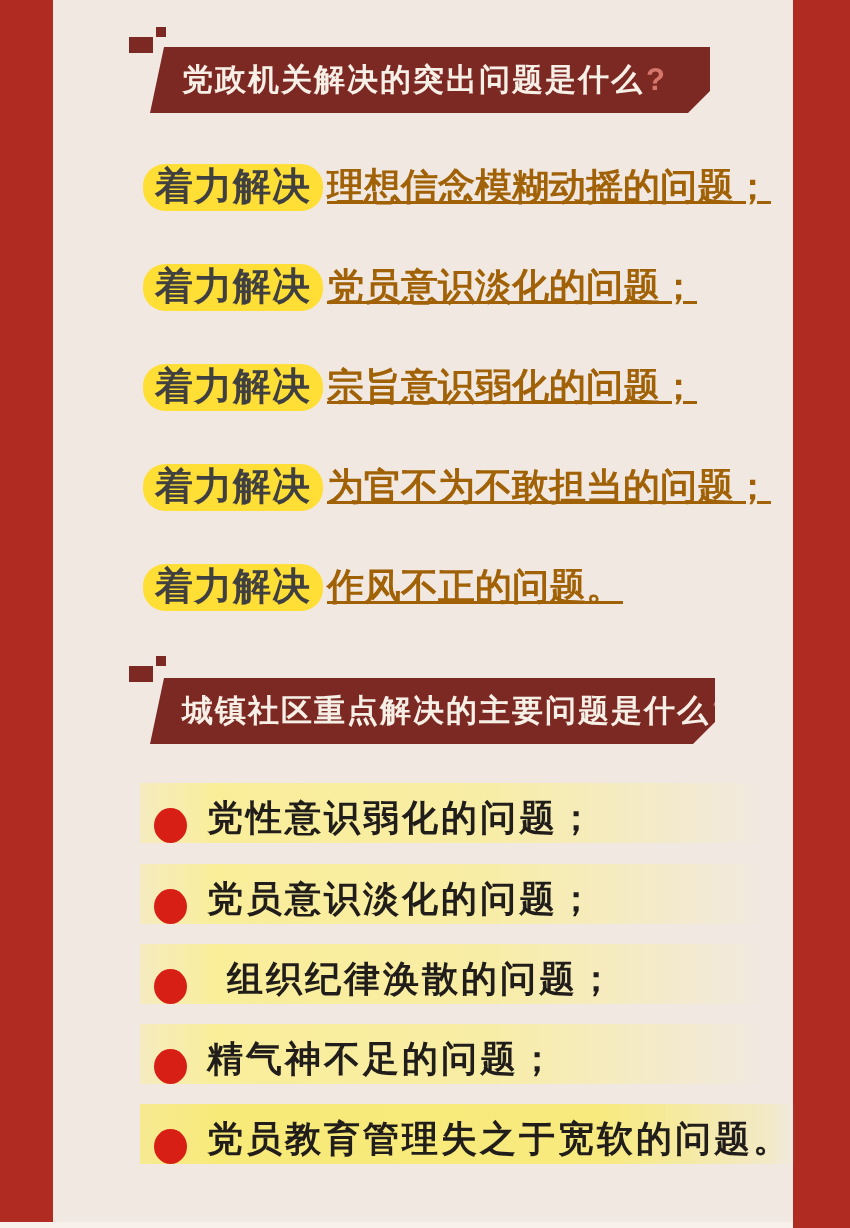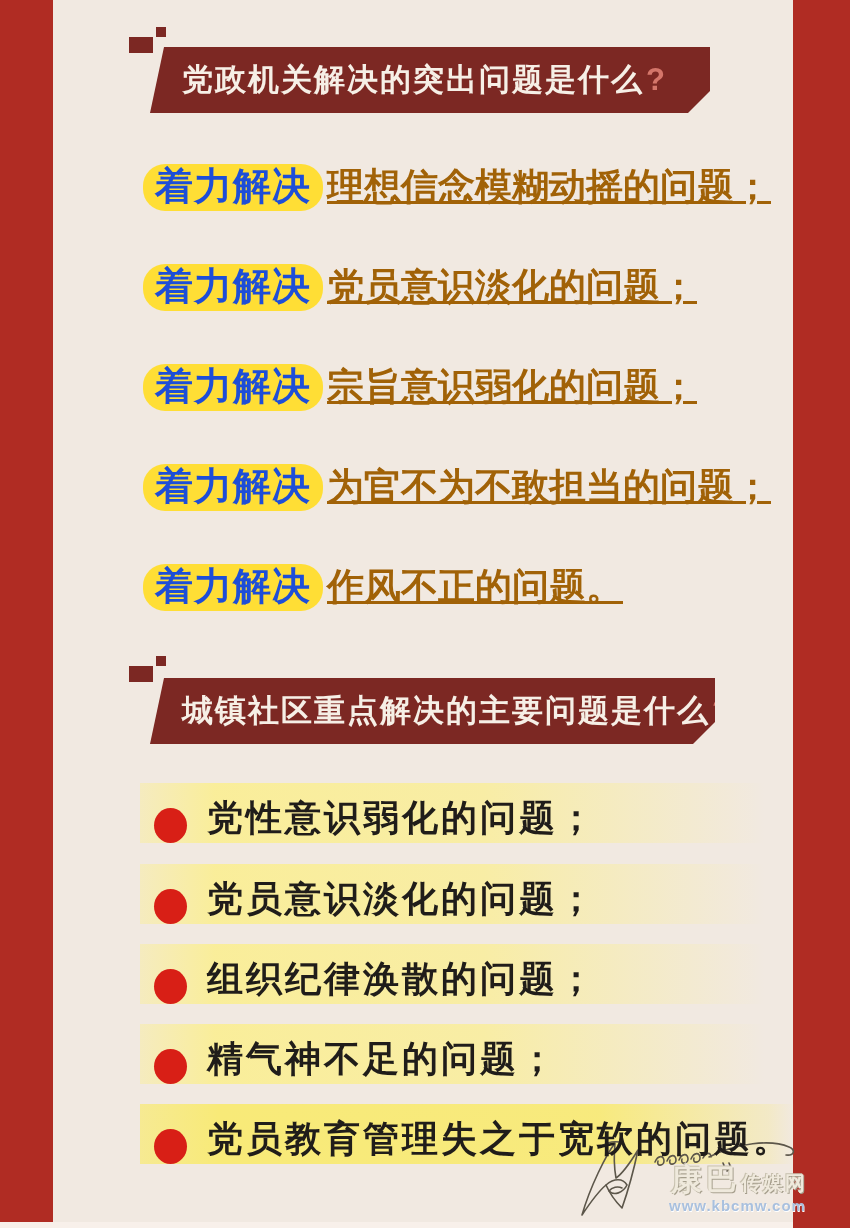--- a/index.html
+++ b/index.html
@@ -28,21 +28,21 @@
   .sq-med  { position:absolute; width:24px; height:16px; background:#7c2823; }
   .sq-tiny { position:absolute; width:10px; height:10px; background:#7c2823; }
   #sq1-med  { left:129px; top:37px;  }
   #sq1-tiny { left:156px; top:27px;  }
   #sq2-med  { left:129px; top:666px; }
   #sq2-tiny { left:156px; top:656px; }
 
   
   .s1-row { position:absolute; left:143px; height:58px; display:flex; align-items:center; white-space:nowrap; }
   .pill {
-    background:#ffde35; color:#1d4ed8; font-weight:bold; font-size:38px;
+    background:#ffde35; color:#404040; font-weight:bold; font-size:38px;
     border-radius:22px; padding:3px 12px 6px 12px; letter-spacing:1px; line-height:1;text-align:right;
   }
   .s1-text { font-size:37px; font-weight:bold; color:#a16207; margin-left:4px; letter-spacing:0;text-decoration:underline; }
   #s1r0 { top:158px; } #s1r1 { top:258px; } #s1r2 { top:358px; }
   #s1r3 { top:458px; } #s1r4 { top:558px; }
 
   
   .s2-row { position:absolute; left:140px; height:60px; display:flex; align-items:flex-end; white-space:nowrap; }
   .s2-band {
     position:absolute; left:0; top:0; height:100%; width:625px; z-index:0;
@@ -51,21 +51,21 @@
   }
   .s2-row.strong .s2-band {
     width:655px;
     background:linear-gradient(to right, rgba(248,234,120,0.75), rgba(248,234,120,1) 12%,
                rgba(248,234,120,0.95) 70%, rgba(248,234,120,0.25) 96%, rgba(248,234,120,0));
   }
   .bullet { position:relative; z-index:1; width:33px; height:35px; border-radius:50%;
             background:#d81f16; margin:0 20px 0 14px; flex:0 0 auto; }
   .s2-text { position:relative; z-index:1; font-family:"Liberation Serif","DejaVu Serif",serif;
              font-weight:bold; font-size:36px; color:#201d1a; letter-spacing:3px; }
-  #s2r0 { top:783px; } #s2r1 { top:864px; } #s2r2 { top:944px; }
+  #s2r0 { top:783px; } #s2r1 { top:864px; } #s2r2 { top:944px;gap:20px; }
   #s2r3 { top:1024px; } #s2r4 { top:1104px; }
 
   
   .watermark { position:absolute; left:575px; top:1135px; width:225px; height:92px; }
   .watermark svg { position:absolute; left:0; top:0; }
   .wm-name { position:absolute; left:96px; top:24px; white-space:nowrap;
              color:#efe9dc; font-weight:bold;
              text-shadow: 1px 1px 0 #a59e8c, -1px -1px 0 #c7c0ae; }
   .wm-name .lg { font-size:31px; letter-spacing:4px; }
   .wm-name .sm { font-size:20px; letter-spacing:2px; }
@@ -135,30 +135,14 @@
     <div class="s2-band"></div>
     <div class="bullet"></div>
     <span class="s2-text">精气神不足的问题；</span>
   </div>
   <div class="s2-row strong" id="s2r4">
     <div class="s2-band"></div>
     <div class="bullet"></div>
     <span class="s2-text">党员教育管理失之于宽软的问题。</span>
   </div>
 
-  <div class="watermark">
-    <svg width="225" height="92" viewBox="0 0 225 92">
-      <g fill="none" stroke="#5c564a" stroke-width="1.6" stroke-linecap="round" stroke-linejoin="round">
-        <path d="M40,8 C31,20 15,52 7,80 C17,65 25,55 31,50 C35,59 41,67 47,73 C53,56 59,34 63,15 C55,28 47,39 41,43 C39,32 39,18 40,8 Z"></path>
-        <path d="M31,50 C39,43 48,43 52,50 C48,58 39,61 34,56 C37,52 43,51 47,53"></path>
-        <path d="M25,12 C31,8 38,6 44,7"></path>
-        <path d="M80,27 c3,-7 9,-7 9,-1 c0,5 -8,6 -6,0 m9,0 c3,-7 9,-7 9,-1 c0,5 -8,6 -6,0 m9,0 c3,-7 9,-7 9,-1 c0,5 -8,6 -6,0 m9,0 c3,-7 9,-7 9,-1 c0,5 -8,6 -6,0 m9,0 c3,-6 8,-6 8,-1"></path>
-        <path d="M134,22 C162,8 196,4 214,12 C221,15 219,21 211,20"></path>
-        <path d="M148,28 c2,3 1,6 -2,8 m8,-8 c2,3 1,6 -2,8"></path>
-      </g>
-    </svg>
-    <div class="wm-name">
-      <span class="lg">康巴</span><span class="sm">传媒网</span>
-    </div>
-    <div class="wm-url">www.kbcmw.com</div>
-  </div>
 
 </div>
 
 </body></html>

